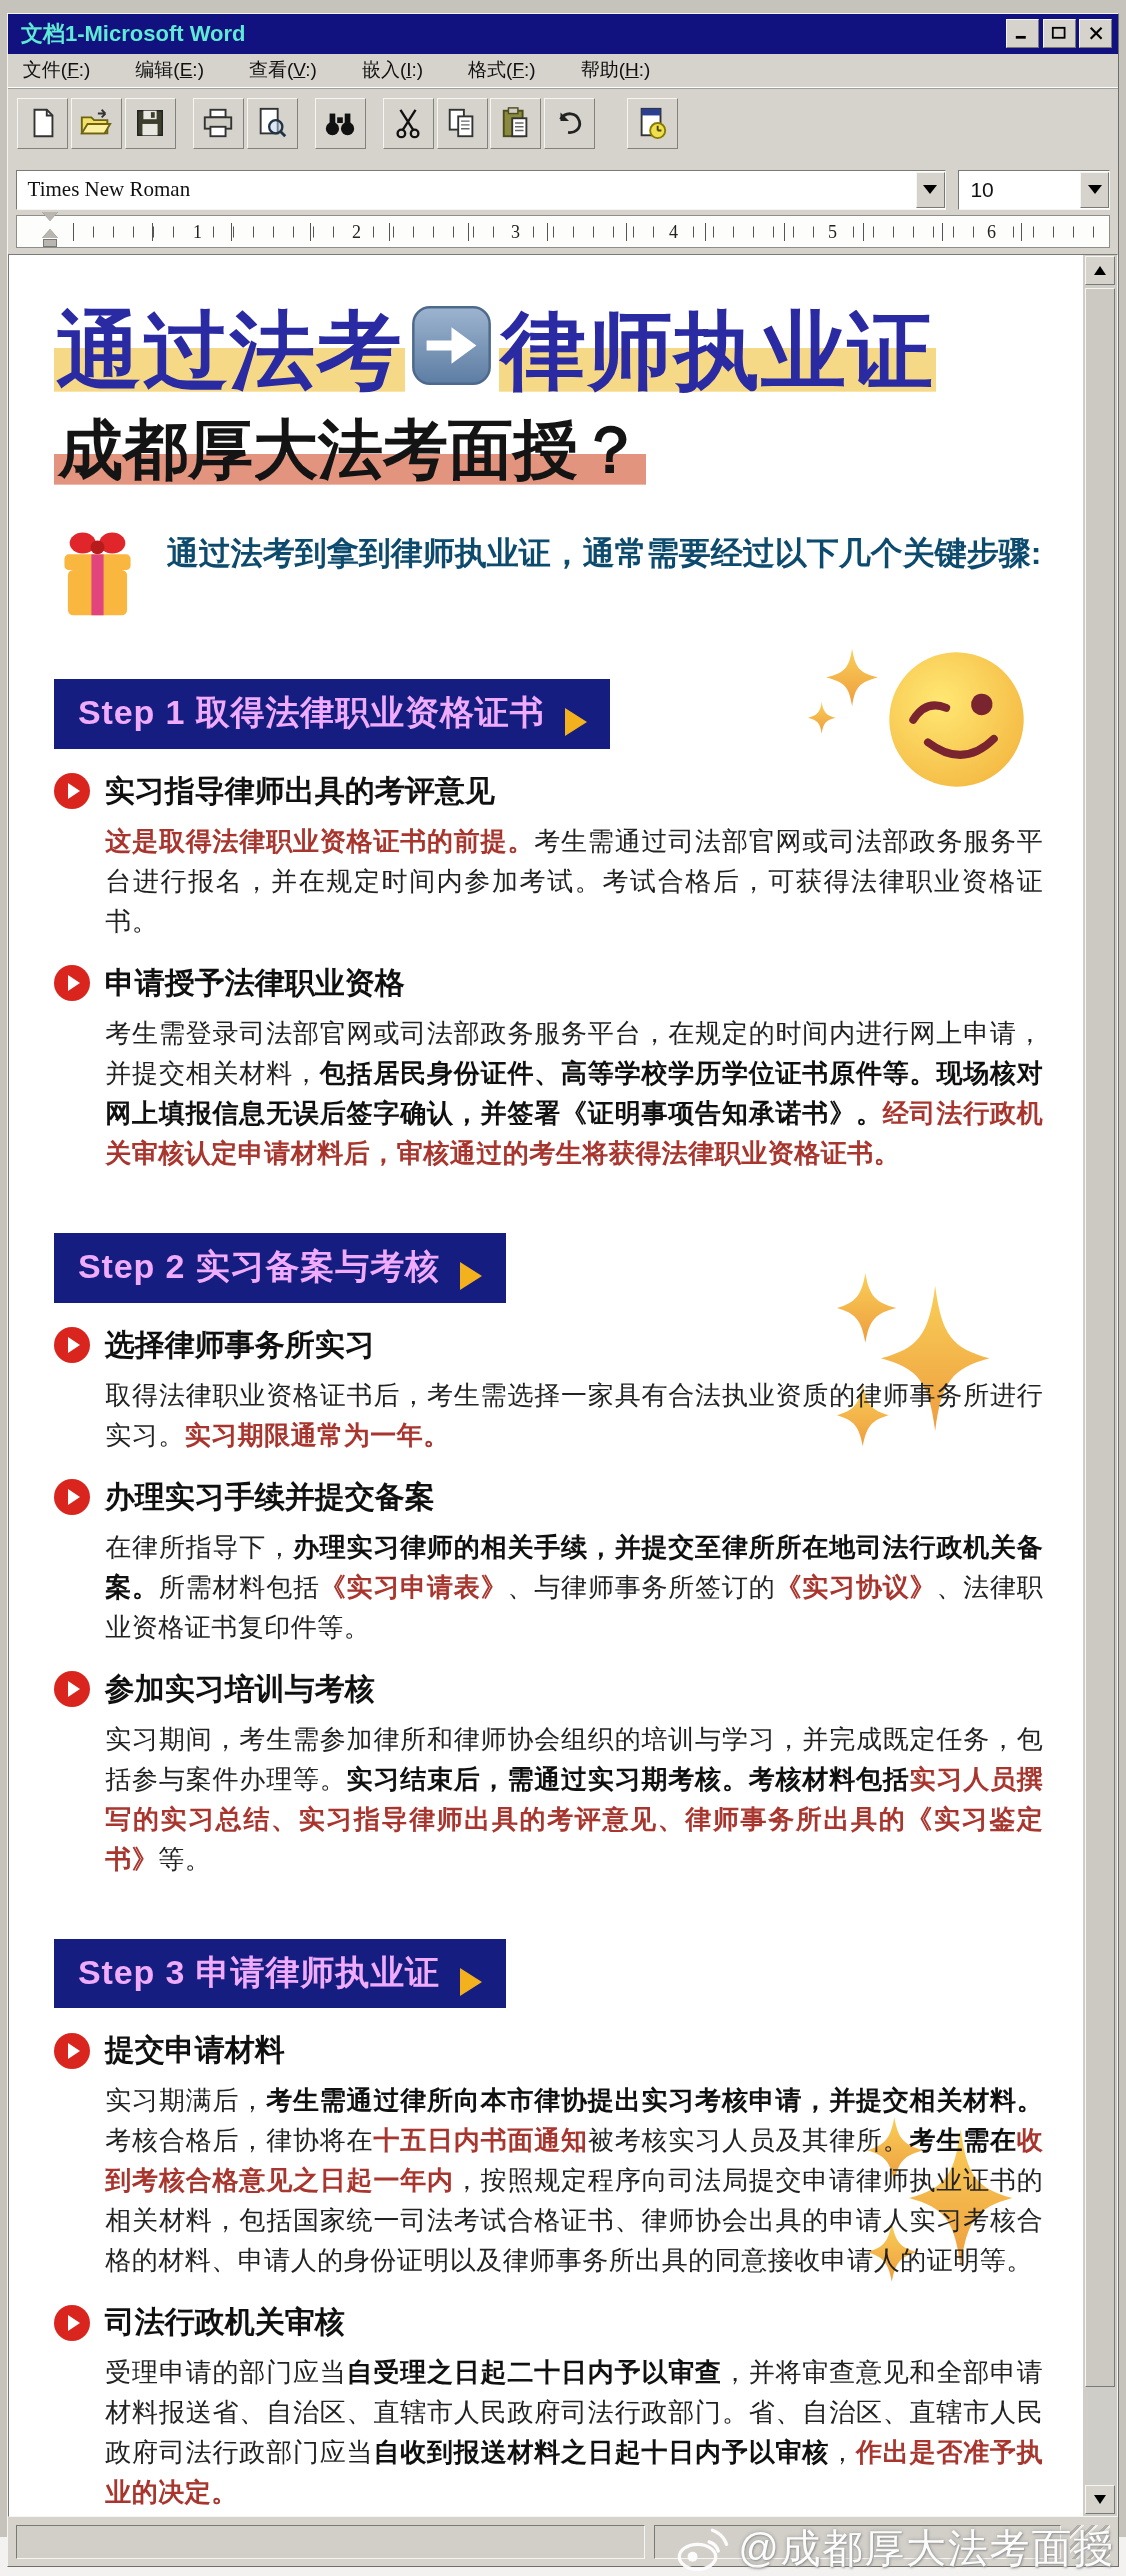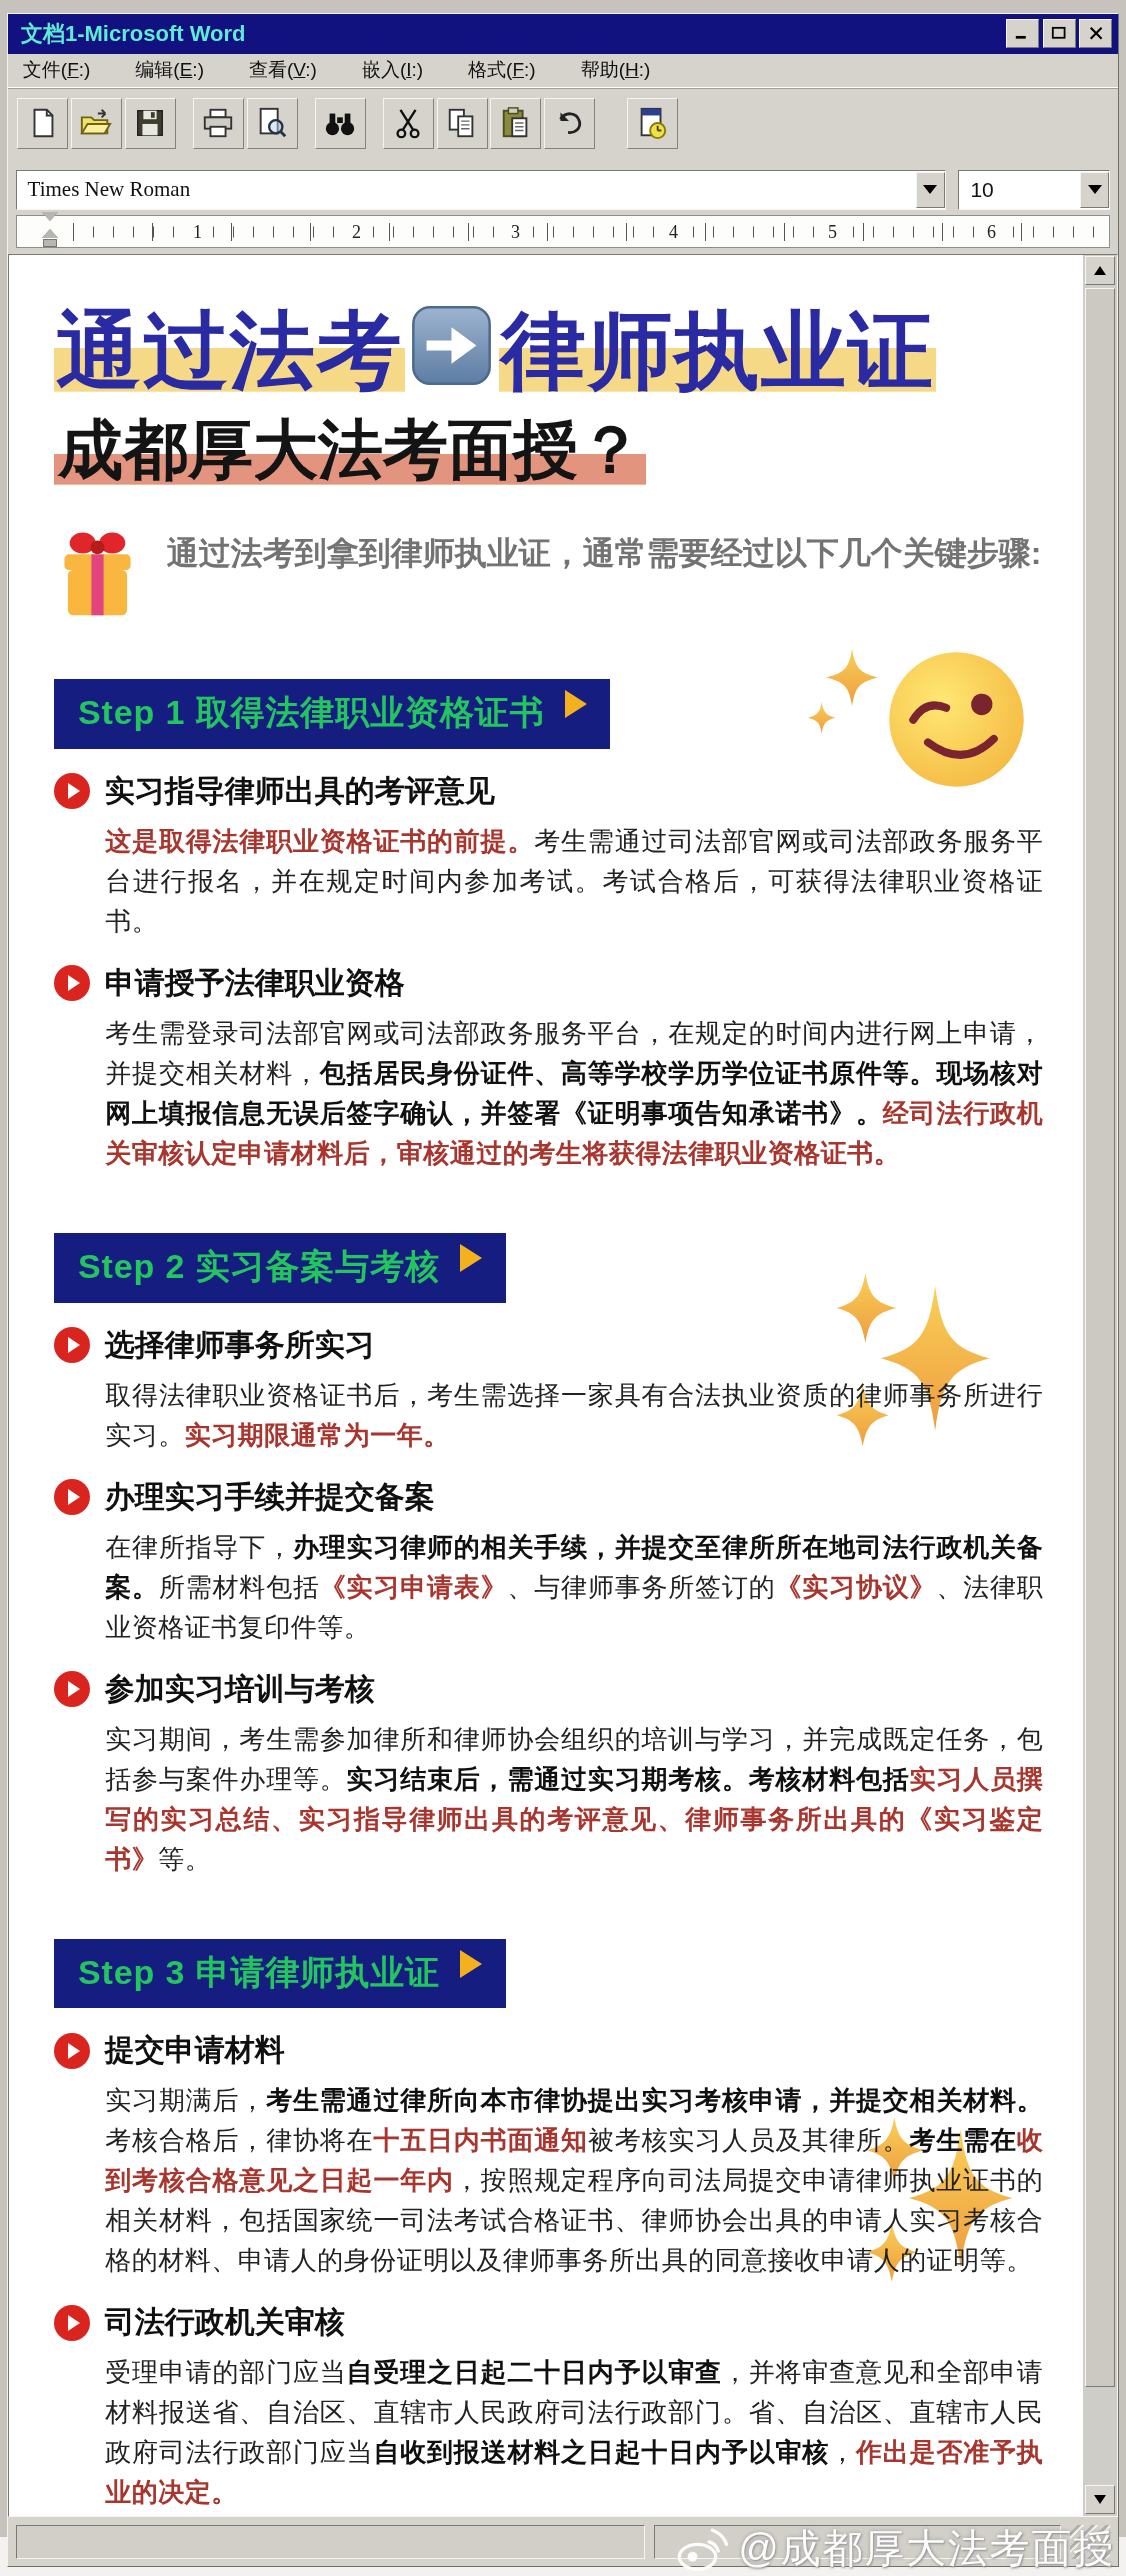--- a/index.html
+++ b/index.html
@@ -83,26 +83,26 @@
   
   .doc-title { margin-top:25.4px; font-size:85px; line-height:1.1; font-weight:900;
     color:#2a2aa2; letter-spacing:1.8px; white-space:nowrap; }
   .band-y { background-image:linear-gradient(#f5d987,#f5d987); background-repeat:no-repeat;
     background-size:100% 46%; background-position:0 88%; padding:0 1.8px; }
   .arrow-emoji { vertical-align:-7.3px; margin:0 5.4px; }
   .doc-subtitle { margin-top:9px; font-size:65px; font-weight:900; color:#141414; }
   .band-s { background-image:linear-gradient(#e2947e,#e2947e); background-repeat:no-repeat;
     background-size:100% 42%; background-position:0 96%; padding:0 3.6px; }
   .intro { margin-top:34px; display:flex; gap:25.4px; align-items:flex-start; }
-  .intro-text { font-size:32px; font-weight:bold; color:#737373; line-height:1.6; max-width:889px; }
+  .intro-text { font-size:32px; font-weight:bold; color:#0c4a6e; line-height:1.6; max-width:889px; }
 
   .step { position:relative; margin-top:60px; }
   .step .decor { position:absolute; z-index:0; }
-  .banner { position:relative; z-index:1; display:inline-flex; align-items:flex-start;
-    background:#161d80; color:#22c55e; font-size:34px; font-weight:bold;
+  .banner { position:relative; z-index:1; display:inline-flex; align-items:flex-end;
+    background:#161d80; color:#f0abfc; font-size:34px; font-weight:bold;
     padding:11px 23.6px 12.7px; letter-spacing:0.9px; }
   .play { width:0; height:0; border-top:14.5px solid transparent; border-bottom:14.5px solid transparent;
     border-left:22px solid #f2b11d; margin-left:20px; }
   .item { margin-top:22px; position:relative; z-index:1; }
   .item-head { display:flex; align-items:center; gap:14.5px; }
   .bullet { width:36px; height:36px; border-radius:50%; background:#d9251d; flex:0 0 auto;
     display:flex; align-items:center; justify-content:center; }
   .bullet i { display:block; width:0; height:0; border-top:8.2px solid transparent;
     border-bottom:8.2px solid transparent; border-left:12.7px solid #fff; margin-left:3.6px; }
   .item-head h3 { font-size:30px; color:#101010; font-weight:bold; }

